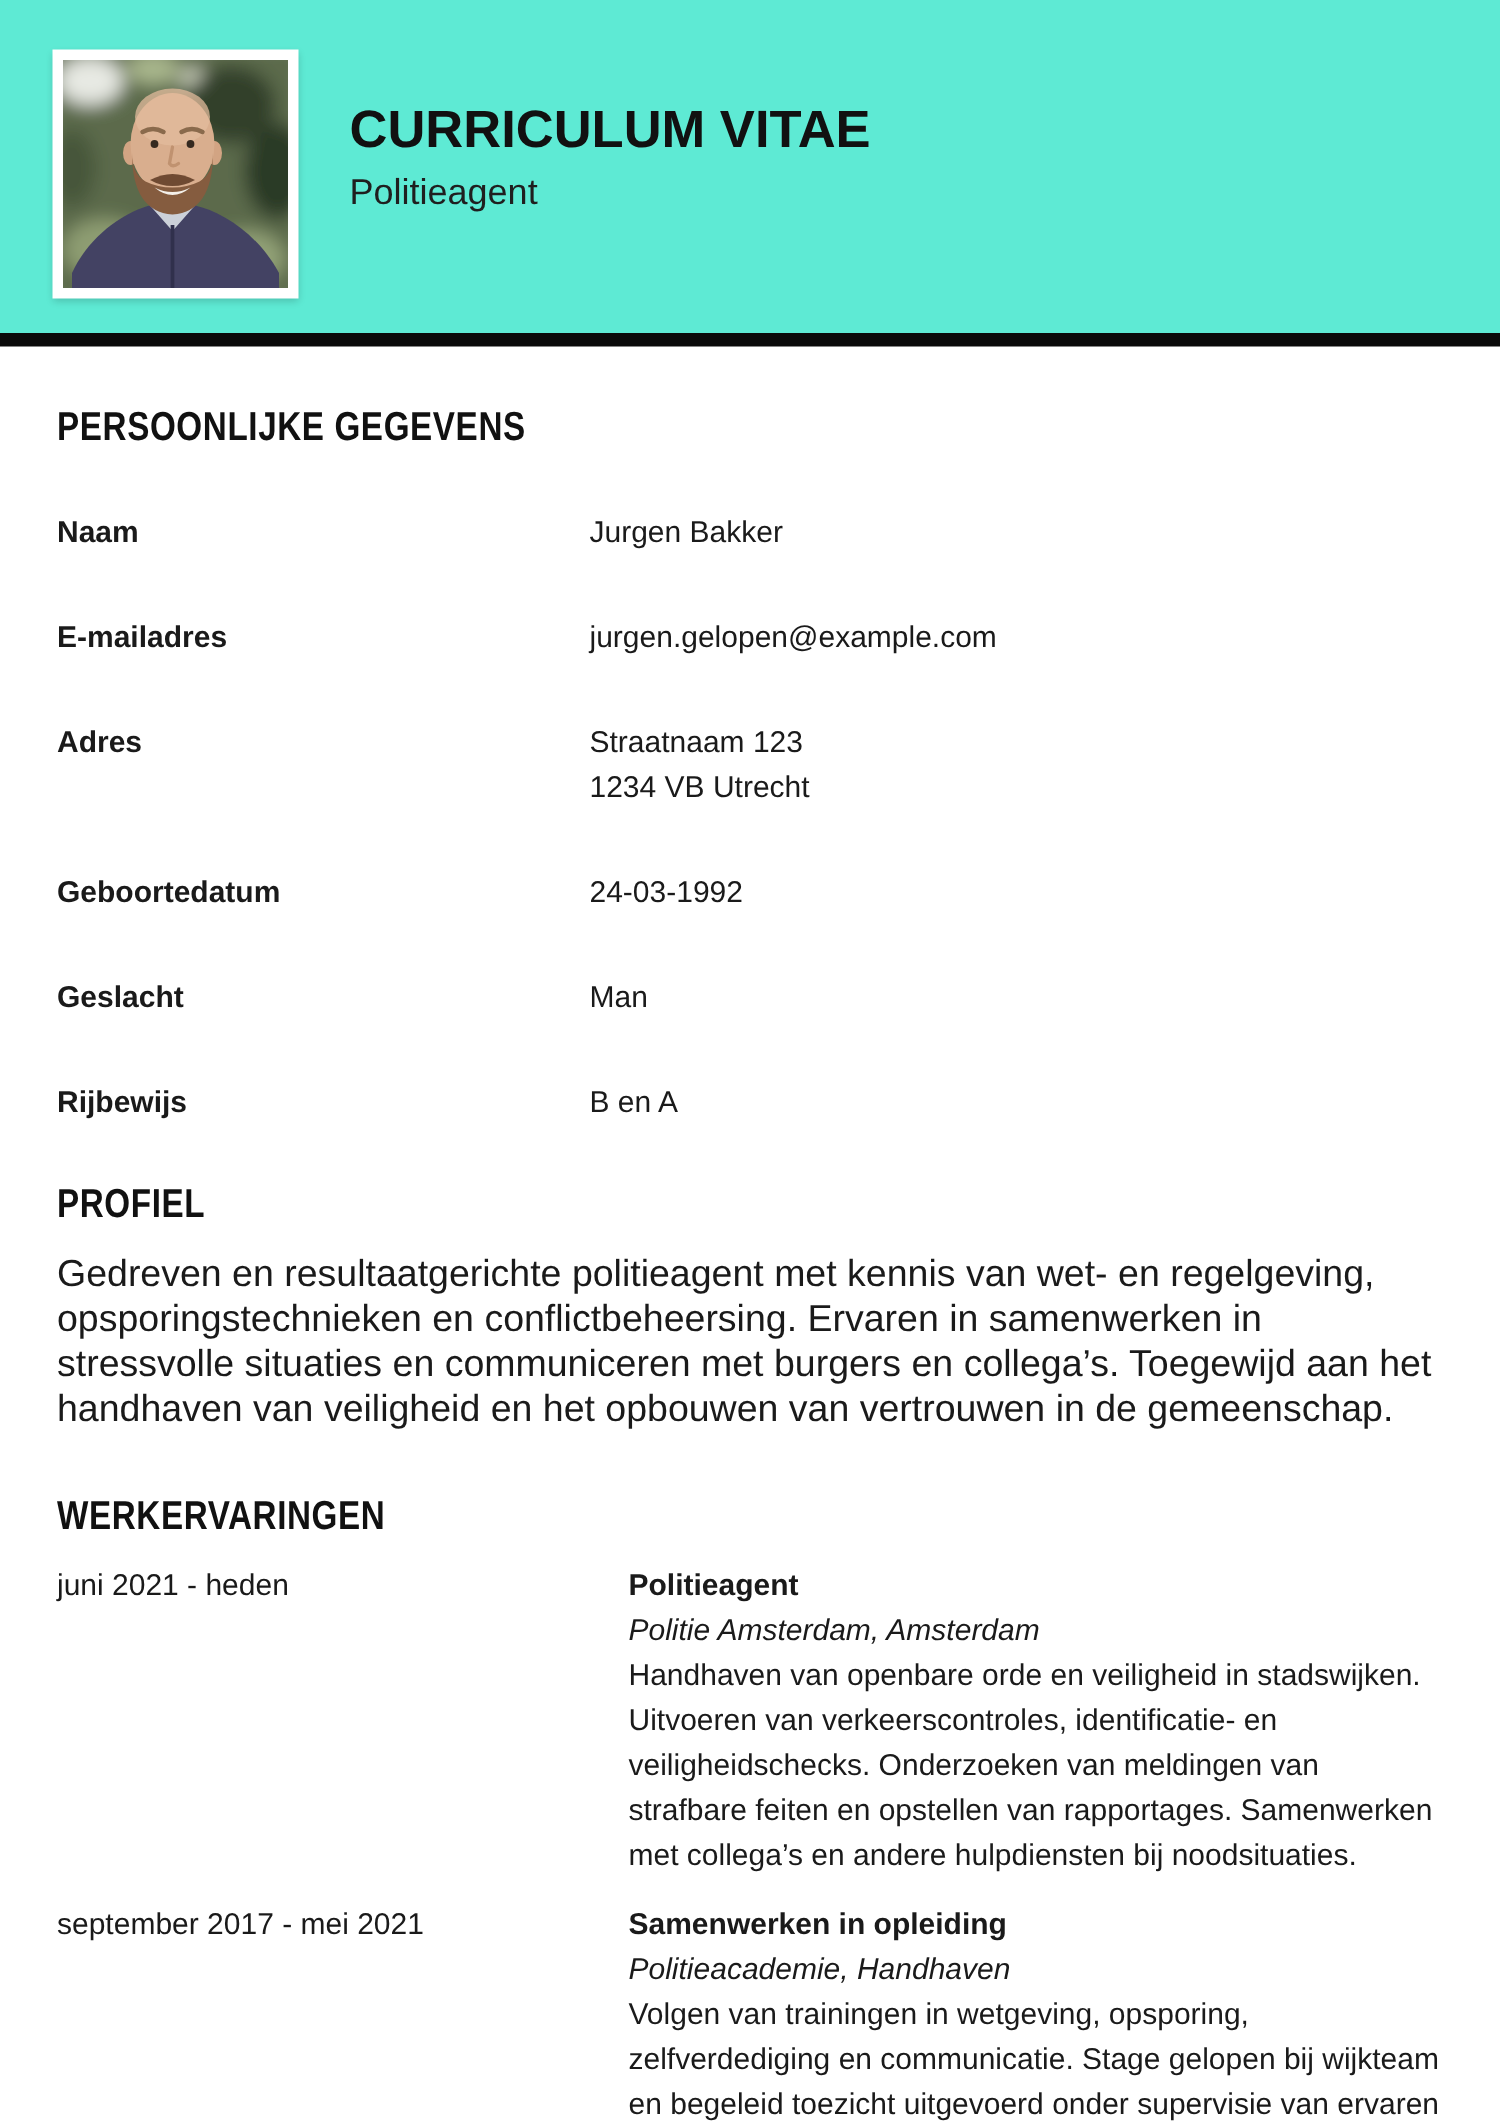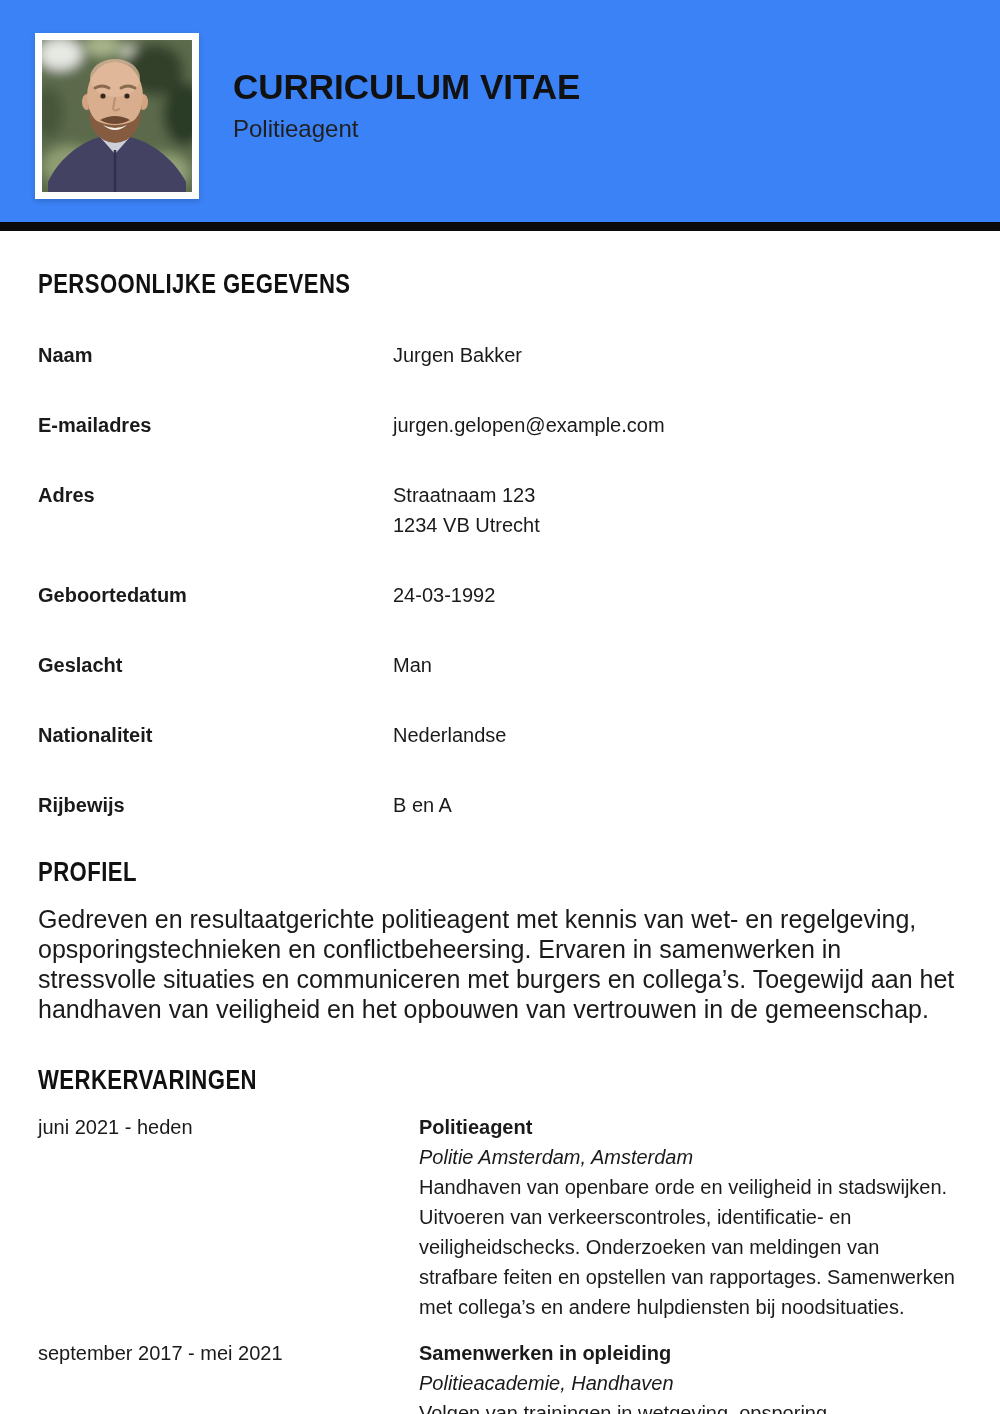--- a/index.html
+++ b/index.html
@@ -12,21 +12,21 @@
     background: #ffffff;
     overflow: hidden;
     font-family: "Liberation Sans", sans-serif;
     color: #1a1a1a;
   }
 
   
   .header {
     position: relative;
     height: 222px;
-    background: #3b82f6;
+    background: #5eead4;
   }
   .photo-card {
     position: absolute;
     left: 35px;
     top: 33px;
     width: 164px;
     height: 166px;
     background: #ffffff;
     padding: 7px;
     box-shadow: 0 2px 5px rgba(0,0,0,0.18);
@@ -163,24 +163,20 @@
       </div>
       <div class="row">
         <div class="row-label">Geboortedatum</div>
         <div class="row-value">24-03-1992</div>
       </div>
       <div class="row">
         <div class="row-label">Geslacht</div>
         <div class="row-value">Man</div>
       </div>
       <div class="row">
-        <div class="row-label">Nationaliteit</div>
-        <div class="row-value">Nederlandse</div>
-      </div>
-      <div class="row">
         <div class="row-label">Rijbewijs</div>
         <div class="row-value">B en A</div>
       </div>
     </div>
 
     <h2 class="section-heading heading-profile">PROFIEL</h2>
     <p class="profile-text">Gedreven en resultaatgerichte politieagent met kennis van wet- en regelgeving, opsporingstechnieken en conflictbeheersing. Ervaren in samenwerken in stressvolle situaties en communiceren met burgers en collega’s. Toegewijd aan het handhaven van veiligheid en het opbouwen van vertrouwen in de gemeenschap.</p>
 
     <h2 class="section-heading heading-work">WERKERVARINGEN</h2>
     <div class="entries">

